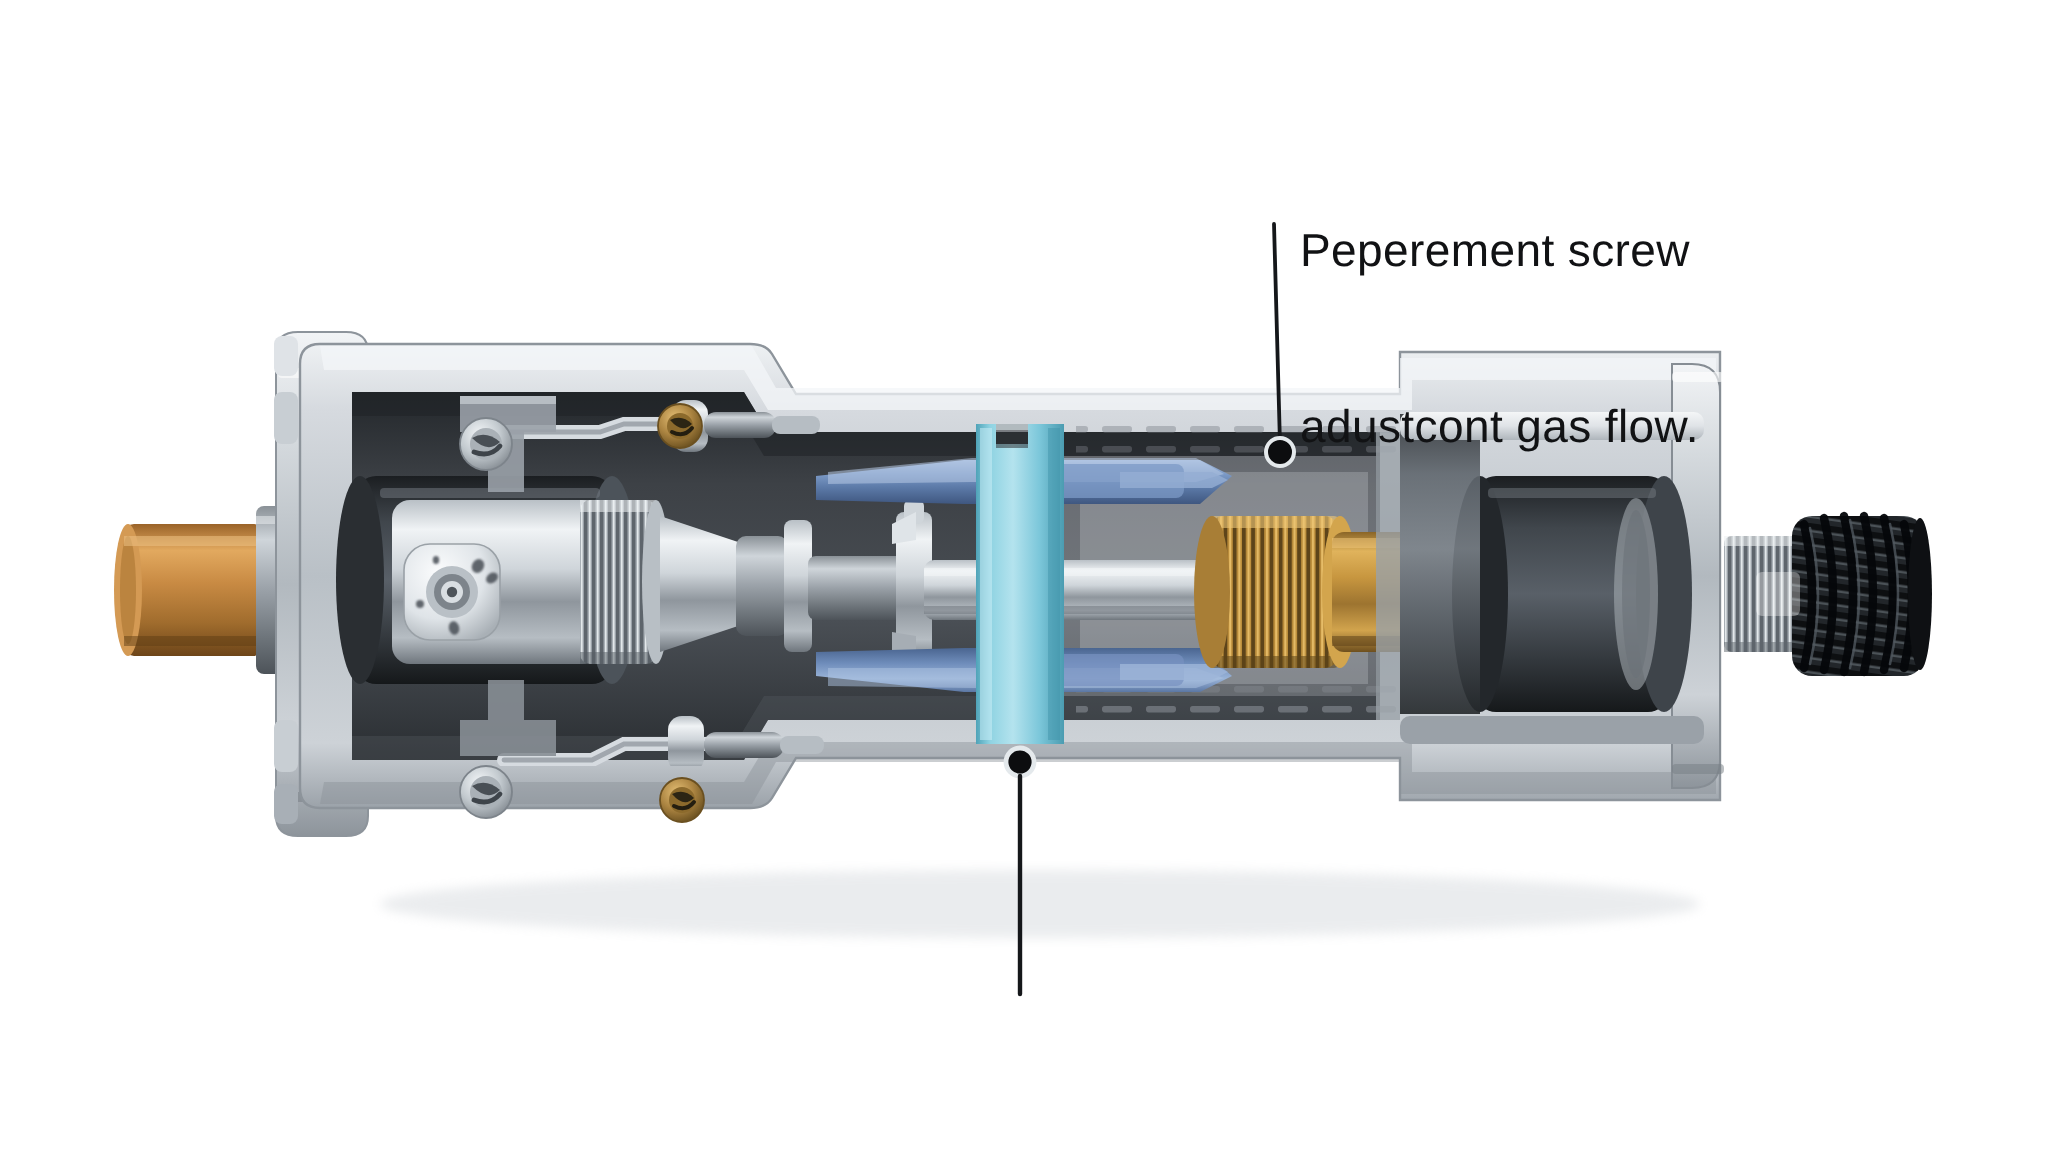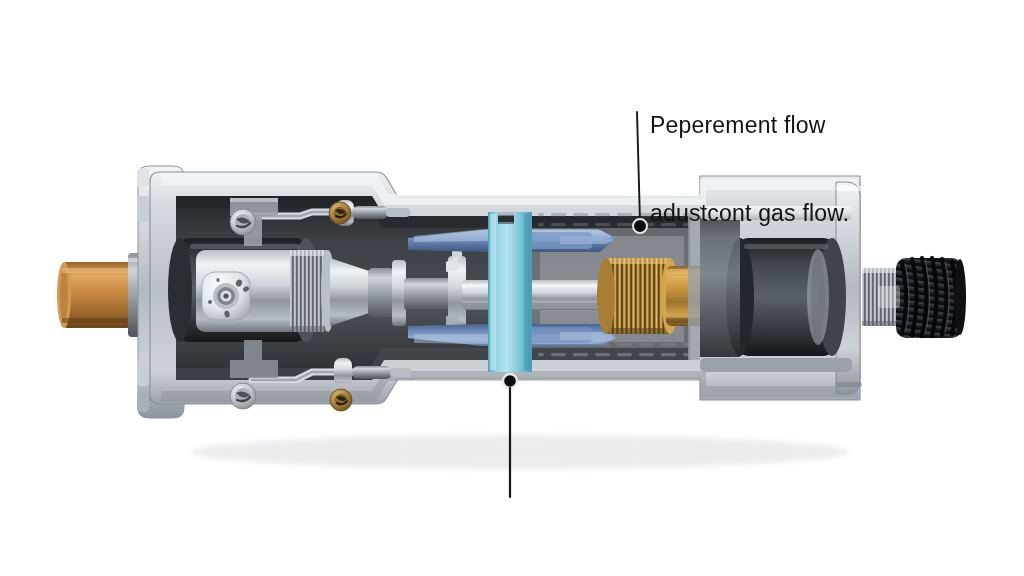--- a/index.html
+++ b/index.html
@@ -460,17 +460,17 @@
       <circle cx="640" cy="226" r="7" fill="#0c0d0f" stroke="#e4e9ec" stroke-width="2"></circle>
     </g>
     <g>
       <circle cx="510" cy="381" r="7" fill="#0c0d0f" stroke="#e4e9ec" stroke-width="2.4"></circle>
       <line x1="510" y1="388" x2="510" y2="497" stroke="#15171a" stroke-width="2.2" stroke-linecap="round"></line>
     </g>
 
   </svg>
 
   <div class="callout-text" id="callout-screw">
-    <span class="l1">Peperement flow</span>
+    <span class="l1">Peperement screw</span>
     <span class="l2">adustcont gas flow.</span>
   </div>
 
 </div>
 
 </body></html>

